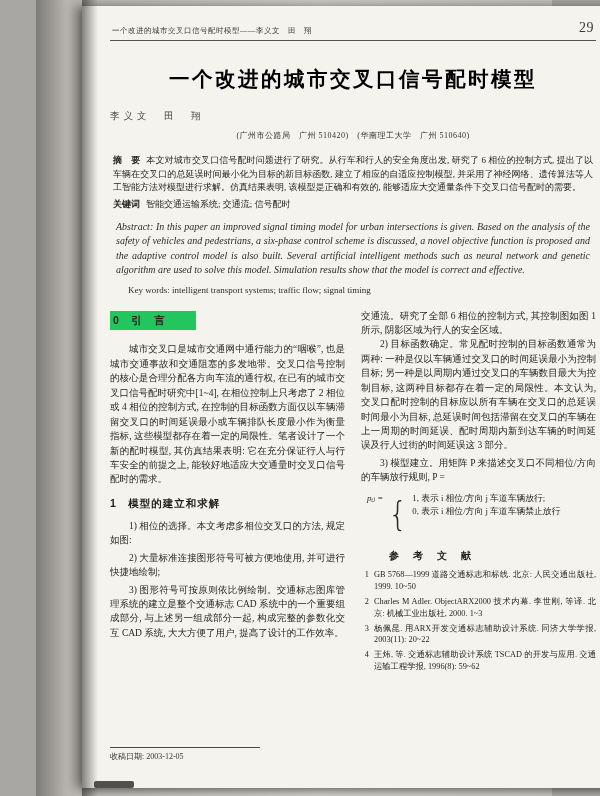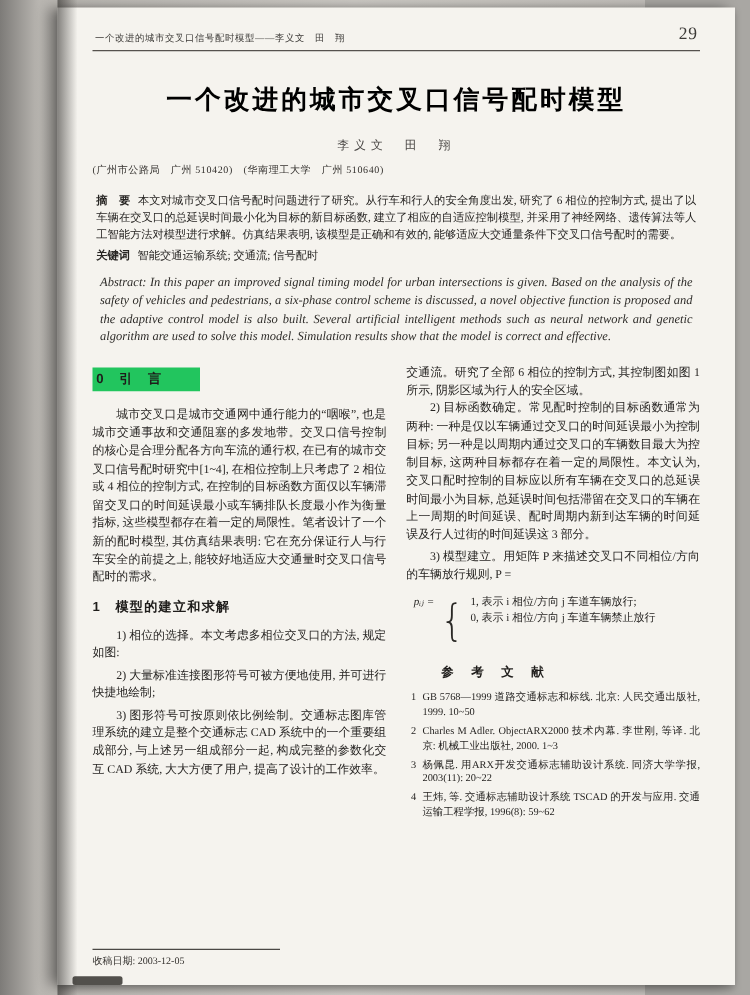--- a/index.html
+++ b/index.html
@@ -5,20 +5,21 @@
   * { margin: 0; padding: 0; box-sizing: border-box; }
   html, body {
     width: 600px; height: 796px;
     font-family: "Liberation Serif", "DejaVu Serif", serif;
     background: #a9a7a3;
     overflow: hidden;
   }
   .scan {
     position: relative; width: 516px; height: 796px;
     background: linear-gradient(90deg, #7d7b78 0%, #b9b6b1 6%, #cfccc7 55%, #c4c1bc 100%);
+    margin-left: 36px;
   }
   .page {
     position: absolute; left: 46px; top: 6px; width: 542px; height: 782px;
     background: #f5f3ee;
     box-shadow: -7px 0 10px rgba(0,0,0,0.38), 0 3px 6px rgba(0,0,0,0.25);
     padding: 14px 28px 10px 28px;
     color: #272523;
     filter: blur(0.2px);
   }
   
@@ -38,25 +39,25 @@
     border-bottom: 1px solid #56524e; padding: 0 2px 4px 2px;
   }
   .running-header .pageno { font-size: 14px; }
   
   .title {
     margin-top: 24px; text-align: center;
     font-family: "Liberation Sans", "DejaVu Sans", sans-serif;
     font-size: 20.5px; font-weight: bold; letter-spacing: 2.5px; color: #000000;
   }
   .authors {
-    margin-top: 17px; text-align: center; font-size: 9.5px;
+    margin-top: 17px; font-size: 9.5px;
     color: #4a4745; letter-spacing: 4px; filter: blur(0.35px);
   }
   .affiliations {
-    margin-top: 7px; font-size: 8px; color: #34312e;
+    margin-top: 7px; text-align: center; font-size: 8px; color: #34312e;
     letter-spacing: 0.5px;
   }
   
   .abstract {
     margin-top: 13px; font-size: 9px; line-height: 1.5; text-align: justify;
     padding: 0 3px;
   }
   .abstract .lbl, .keywords .lbl {
     font-family: "Liberation Sans", "DejaVu Sans", sans-serif;
     font-weight: bold; margin-right: 6px;
@@ -99,21 +100,21 @@
     font-family: "Liberation Sans", "DejaVu Sans", sans-serif;
     font-weight: bold; font-size: 10px; letter-spacing: 2px;
     margin: 10px 0 6px 28px; color: #1f1d1b;
   }
   .refs { font-size: 8.3px; line-height: 1.42; }
   .ref-item { display: flex; gap: 5px; margin-bottom: 3px; text-align: justify; }
   .ref-num { flex: 0 0 8px; text-align: right; }
   .ref-text { flex: 1; min-width: 0; }
   
   .received {
-    position: absolute; left: 28px; bottom: 14px;
+    position: absolute; left: 28px; bottom: 26px;
     font-size: 8px; color: #35322f;
     border-top: 1px solid #4a4744; padding-top: 3px; width: 150px;
   }
 </style>
 </head>
 <body>
 
 <div class="scan">
 
   <div class="page">
@@ -132,20 +133,21 @@
     <div class="abstract">
       <span class="lbl">摘　要</span><span>本文对城市交叉口信号配时问题进行了研究。从行车和行人的安全角度出发, 研究了 6 相位的控制方式, 提出了以车辆在交叉口的总延误时间最小化为目标的新目标函数, 建立了相应的自适应控制模型, 并采用了神经网络、遗传算法等人工智能方法对模型进行求解。仿真结果表明, 该模型是正确和有效的, 能够适应大交通量条件下交叉口信号配时的需要。</span>
     </div>
 
     <div class="keywords">
       <span class="lbl">关键词</span><span>智能交通运输系统; 交通流; 信号配时</span>
     </div>
 
     <div class="en-abstract">Abstract: In this paper an improved signal timing model for urban intersections is given. Based on the analysis of the safety of vehicles and pedestrians, a six-phase control scheme is discussed, a novel objective function is proposed and the adaptive control model is also built. Several artificial intelligent methods such as neural network and genetic algorithm are used to solve this model. Simulation results show that the model is correct and effective.</div>
 
+    <div class="en-keywords">Key words: intelligent transport systems; traffic flow; signal timing</div>
 
     <div class="columns">
 
       <div class="col">
         <div class="heading-row">
           <span class="sec-heading shaded">0　引　言</span>
         </div>
         <p class="body-para">城市交叉口是城市交通网中通行能力的“咽喉”, 也是城市交通事故和交通阻塞的多发地带。交叉口信号控制的核心是合理分配各方向车流的通行权, 在已有的城市交叉口信号配时研究中[1~4], 在相位控制上只考虑了 2 相位或 4 相位的控制方式, 在控制的目标函数方面仅以车辆滞留交叉口的时间延误最小或车辆排队长度最小作为衡量指标, 这些模型都存在着一定的局限性。笔者设计了一个新的配时模型, 其仿真结果表明: 它在充分保证行人与行车安全的前提之上, 能较好地适应大交通量时交叉口信号配时的需求。</p>
         <div class="sec-heading s1-gap">1　模型的建立和求解</div>
         <p class="body-para">1) 相位的选择。本文考虑多相位交叉口的方法, 规定如图:</p>

